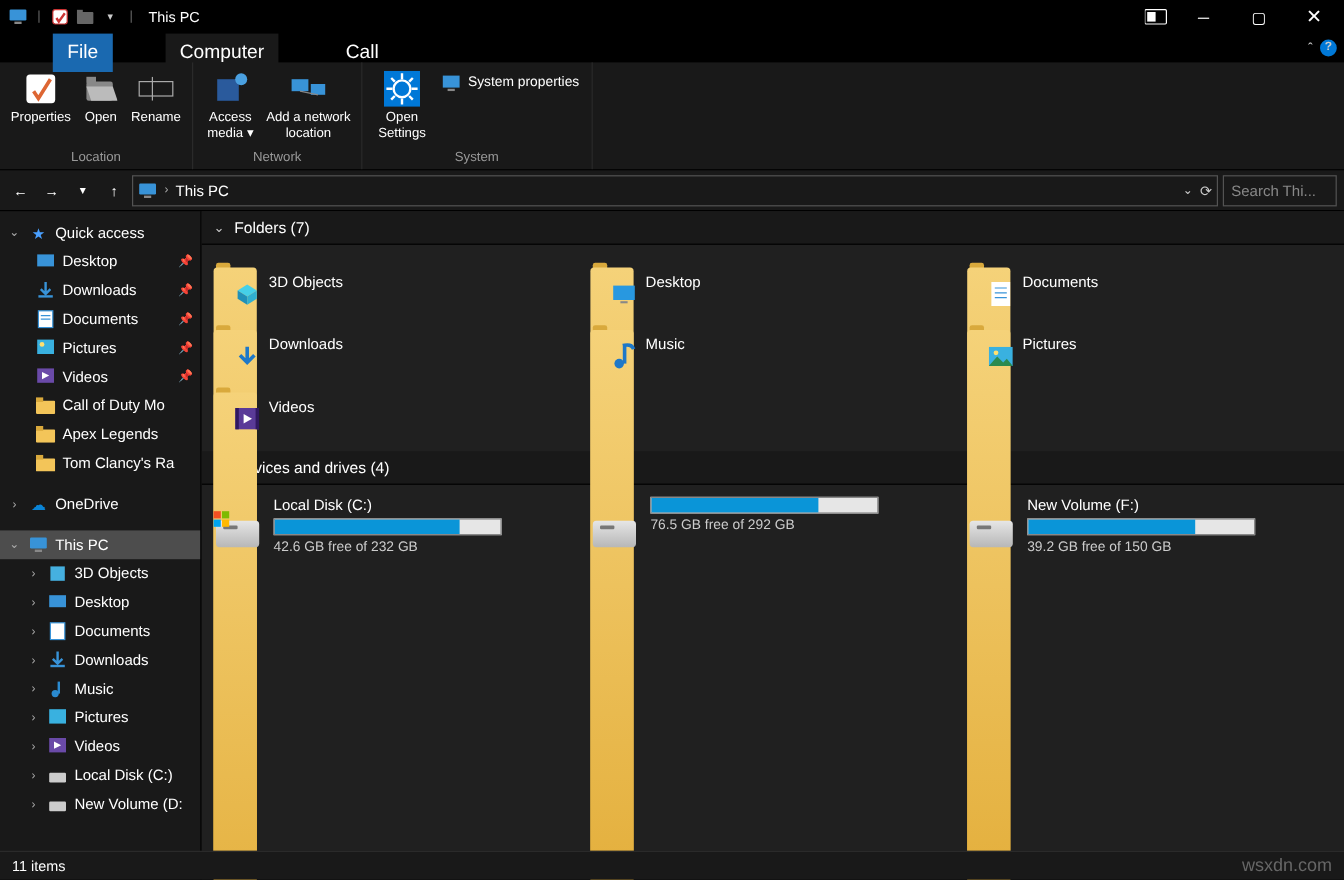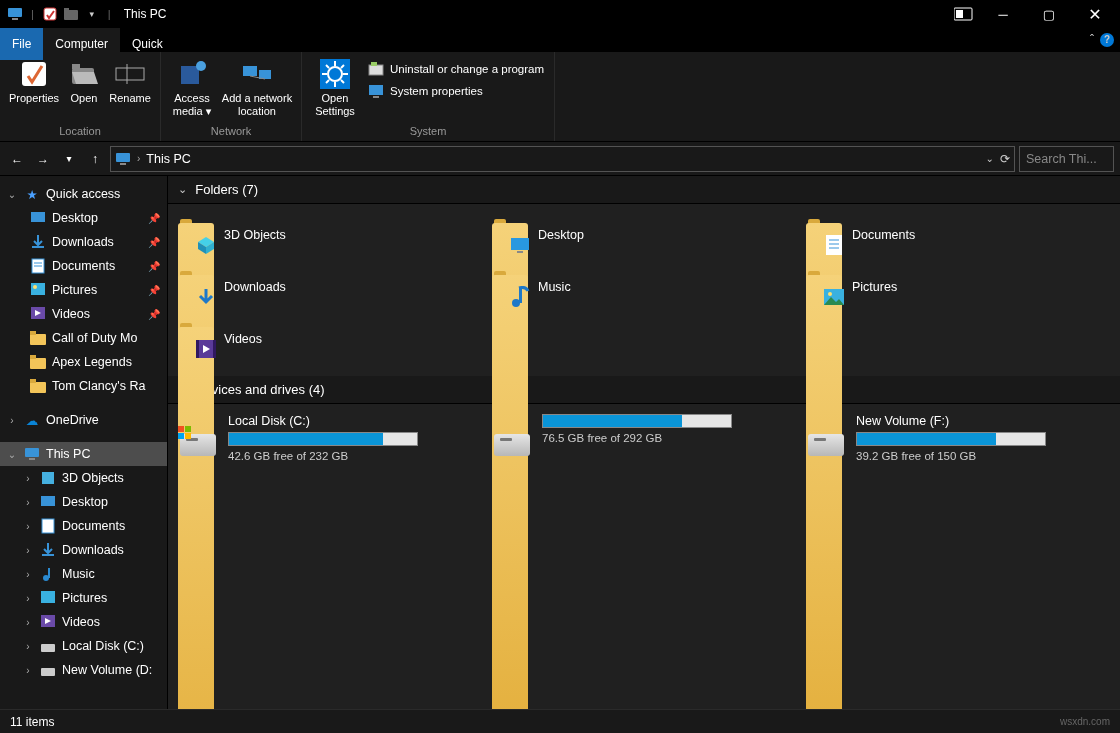--- a/index.html
+++ b/index.html
@@ -12,21 +12,21 @@
 .titlebar .sep { color: #666; margin: 0 4px; font-size: 11px; }
 .titlebar .title { margin-left: 6px; font-size: 12px; }
 .titlebar .spacer { flex: 1; }
 .titlebar .win-btns { display: flex; }
 .titlebar .win-btn { width: 46px; height: 28px; display: flex; align-items: center; justify-content: center; font-size: 13px; }
 .titlebar .win-btn.close { font-size: 16px; }
 .titlebar .tabletmode { fill:#fff; margin-right:6px; }
 
 
 .ribbon-tabs { height: 24px; background: #000; display: flex; align-items: stretch; border-bottom: 1px solid #000; }
-.ribbon-tab { padding: 16px 12px; display: flex; align-items: center; font-size: 12px; }
+.ribbon-tab { padding: 16px 12px; display: flex; align-items: center; font-size: 16px; margin-left: 44px; }
 .ribbon-tab.file { background: #1a69b0; color: #fff; }
 .ribbon-tab.active { background: #191919; }
 .ribbon-tabs .spacer { flex: 1; }
 .ribbon-tabs .caret { padding: 0 6px; display: flex; align-items: center; color:#ccc; gap:6px;}
 .help-circle{width:14px;height:14px;border-radius:50%;background:#0078d7;display:flex;align-items:center;justify-content:center;font-size:10px;font-weight:bold;}
 
 
 .ribbon { height: 90px; background: #191919; display: flex; border-bottom: 1px solid #000; }
 .ribbon-group { border-right: 1px solid #2a2a2a; display: flex; flex-direction: column; }
 .ribbon-group .controls { flex: 1; display: flex; align-items: flex-start; padding: 4px 6px; gap: 2px; }
@@ -82,21 +82,21 @@
 .drive-win .q3{top:7px;left:0;background:#00a4ef;} .drive-win .q4{top:7px;left:7px;background:#ffb900;}
 .drive-info { flex: 1; }
 .drive-name { font-size: 12.5px; margin-bottom: 4px; }
 .drive-bar { width: 190px; height: 14px; background: #e6e6e6; border:1px solid #888; position: relative; }
 .drive-bar .fill { position: absolute; top: 0; left: 0; bottom: 0; background: #0a95d8; }
 .drive-free { font-size: 11.5px; color: #ccc; margin-top: 4px; }
 
 
 .status { position:absolute; bottom:0; left:0; right:0; height: 24px; background: #191919; border-top: 1px solid #2a2a2a; display: flex; align-items: center; padding: 0 10px; font-size: 12px; }
 .status .spacer{flex:1;}
-.status .watermark{color:#666;font-size:10px;}
+.status .watermark{color:#666;font-size:15px;}
 
 
 svg{display:block;}
 </style>
 </head>
 <body>
 
 <div class="titlebar">
   <div class="qat">
     <span class="qat-icon">
@@ -132,21 +132,21 @@
   <div class="win-btns">
     <div class="win-btn">─</div>
     <div class="win-btn">▢</div>
     <div class="win-btn close">✕</div>
   </div>
 </div>
 
 <div class="ribbon-tabs">
   <div class="ribbon-tab file">File</div>
   <div class="ribbon-tab active">Computer</div>
-  <div class="ribbon-tab">Quick</div>
+  <div class="ribbon-tab">Call</div>
   <div class="spacer"></div>
   <div class="caret">
     <span>ˆ</span>
     <span class="help-circle">?</span>
   </div>
 </div>
 
 <div class="ribbon">
   <div class="ribbon-group">
     <div class="controls">
@@ -222,29 +222,20 @@
                 <line x1="6" y1="6" x2="9" y2="9"></line>
                 <line x1="21" y1="21" x2="24" y2="24"></line>
                 <line x1="6" y1="24" x2="9" y2="21"></line>
                 <line x1="21" y1="9" x2="24" y2="6"></line>
               </g>
             </svg>
           </span>
         <span>Open Settings</span>
       </div>
       <div class="sys-col">
-        <div class="rbtn-small">
-          <span class="sicon">
-              <svg width="16" height="16">
-                <rect x="1" y="4" width="14" height="10" fill="#ddd" stroke="#888"></rect>
-                <rect x="3" y="1" width="6" height="4" fill="#9c6"></rect>
-              </svg>
-            </span>
-          <span>Uninstall or change a program</span>
-        </div>
         <div class="rbtn-small">
           <span class="sicon">
               <svg width="16" height="14">
                 <rect x="1" y="1" width="14" height="10" fill="#3893d8"></rect>
                 <rect x="5" y="12" width="6" height="2" fill="#888"></rect>
               </svg>
             </span>
           <span>System properties</span>
         </div>
       </div>

